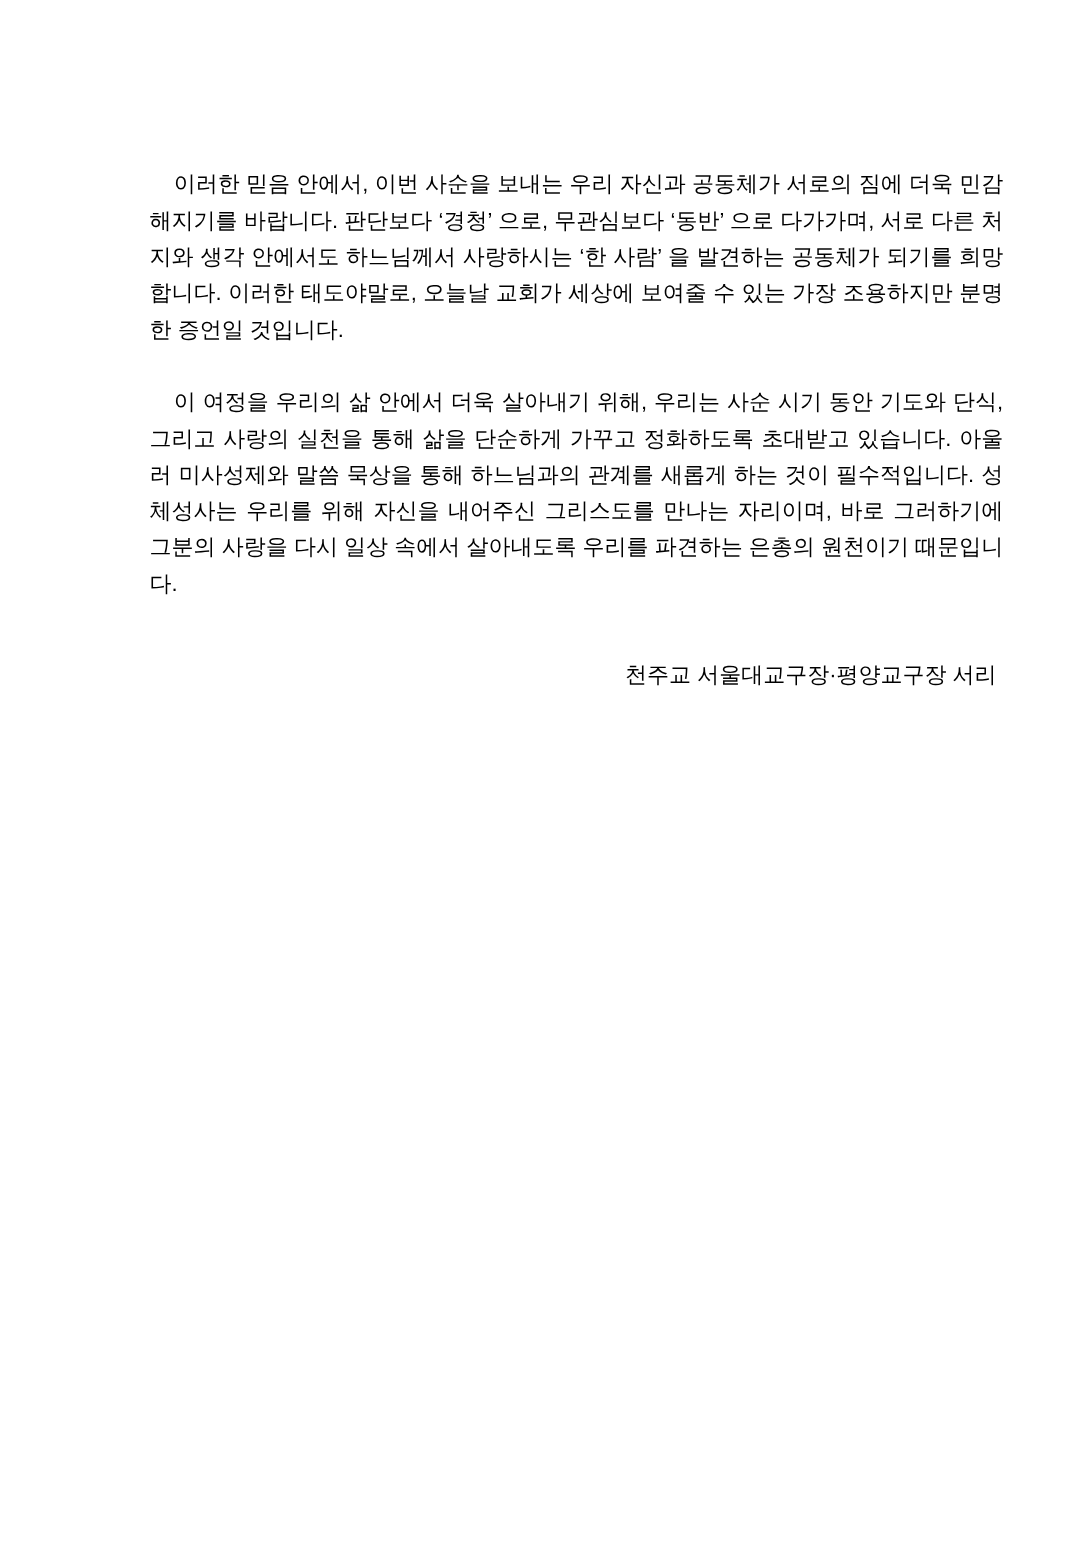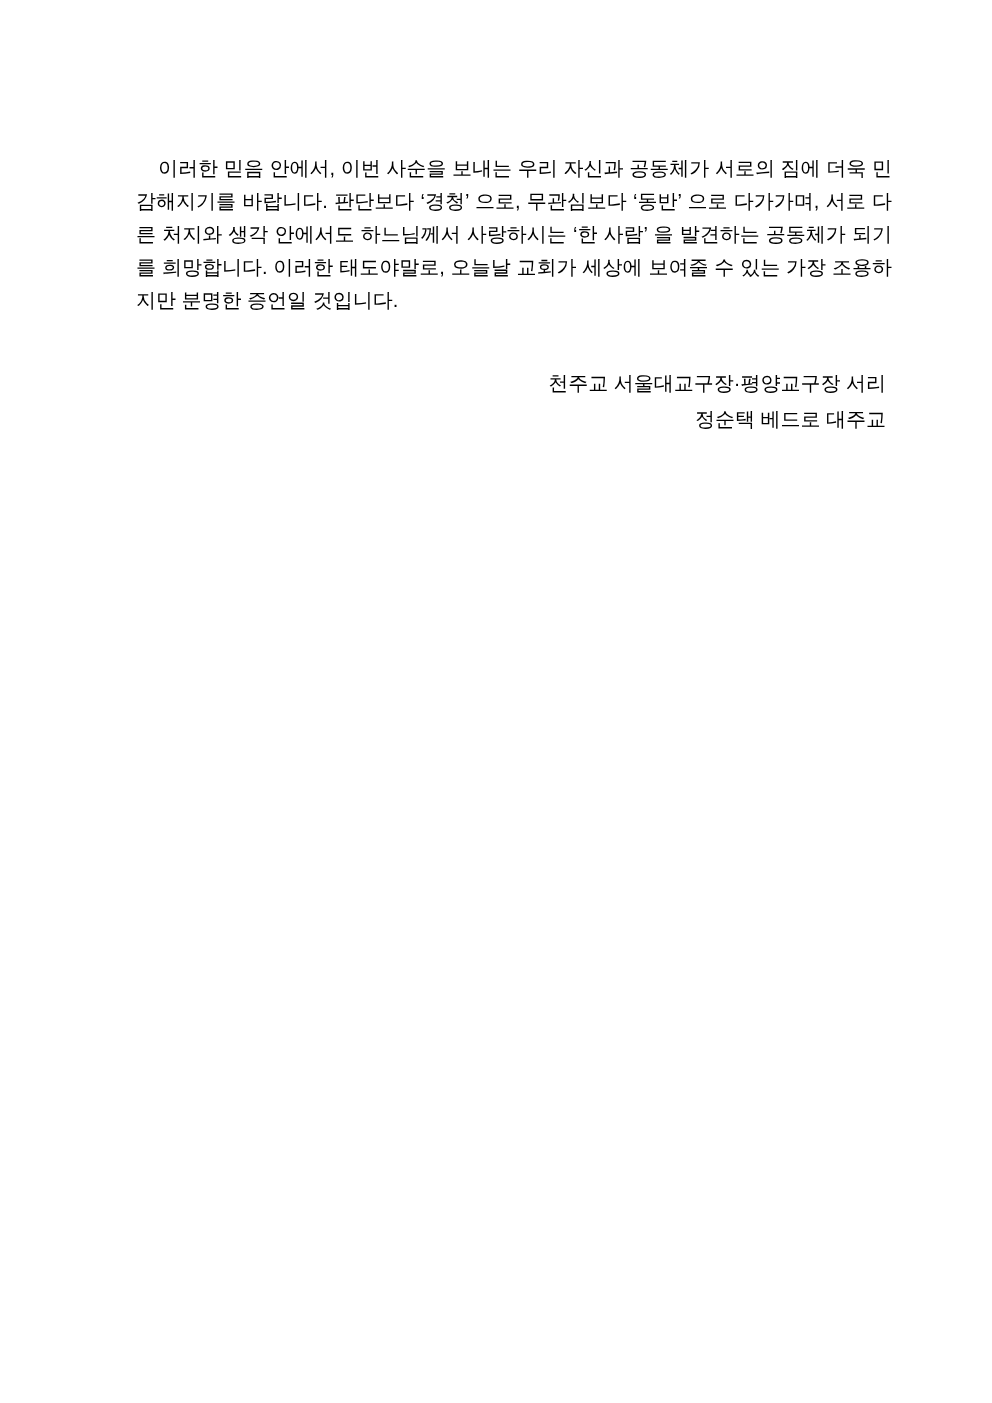--- a/index.html
+++ b/index.html
@@ -9,21 +9,21 @@
   }
   .page {
     position: relative;
     width: 992px;
     height: 1274px;
     margin: 0 auto;
     background: #ffffff;
     color: #000000;
     font-family: "Liberation Sans", "DejaVu Sans", sans-serif;
     box-sizing: border-box;
-    padding: 152px 100px 0 136px;
+    padding: 152px 80px 0 136px;
     overflow: hidden;
   }
   .para {
     margin: 0;
     font-size: 20px;
     line-height: 33px;
     text-align: justify;
     text-indent: 22px;
     word-break: normal;
     color: #000000;
@@ -54,23 +54,23 @@
 </style>
 </head>
 <body>
 
 <div class="page">
 
   <p class="para gap-after">이러한 믿음 안에서, 이번 사순을 보내는 우리 자신과 공동체가 서로의 짐에 더욱 민감해지기를 바랍니다. 판단보다 ‘경청’ 으로, 무관심보다 ‘동반’ 으로 다가가며, 서로 다른 처지와 생각 안에서도 하느님께서 사랑하시는 ‘한 사람’ 을 발견하는 공동체가 되기를 희망합니다. 이러한 태도야말로, 오늘날 교회가 세상에 보여줄 수 있는 가장 조용하지만 분명한 증언일 것입니다.</p>
 
 
 
+  <p class="para gap-after">이 여정을 우리의 삶 안에서 더욱 살아내기 위해, 우리는 사순 시기 동안 기도와 단식, 그리고 사랑의 실천을 통해 삶을 단순하게 가꾸고 정화하도록 초대받고 있습니다. 아울러 미사성제와 말씀 묵상을 통해 하느님과의 관계를 새롭게 하는 것이 필수적입니다. 성체성사는 우리를 위해 자신을 내어주신 그리스도를 만나는 자리이며, 바로 그러하기에 그분의 사랑을 다시 일상 속에서 살아내도록 우리를 파견하는 은총의 원천이기 때문입니다.</p>
 
 
 
   <div class="signature">
     <div class="sig-line">천주교 서울대교구장·평양교구장 서리</div>
-    <div class="sig-line">정순택 베드로 대주교</div>
   </div>
 
   <div class="page-number">- 2 -</div>
 
 </div>
 
 </body></html>

